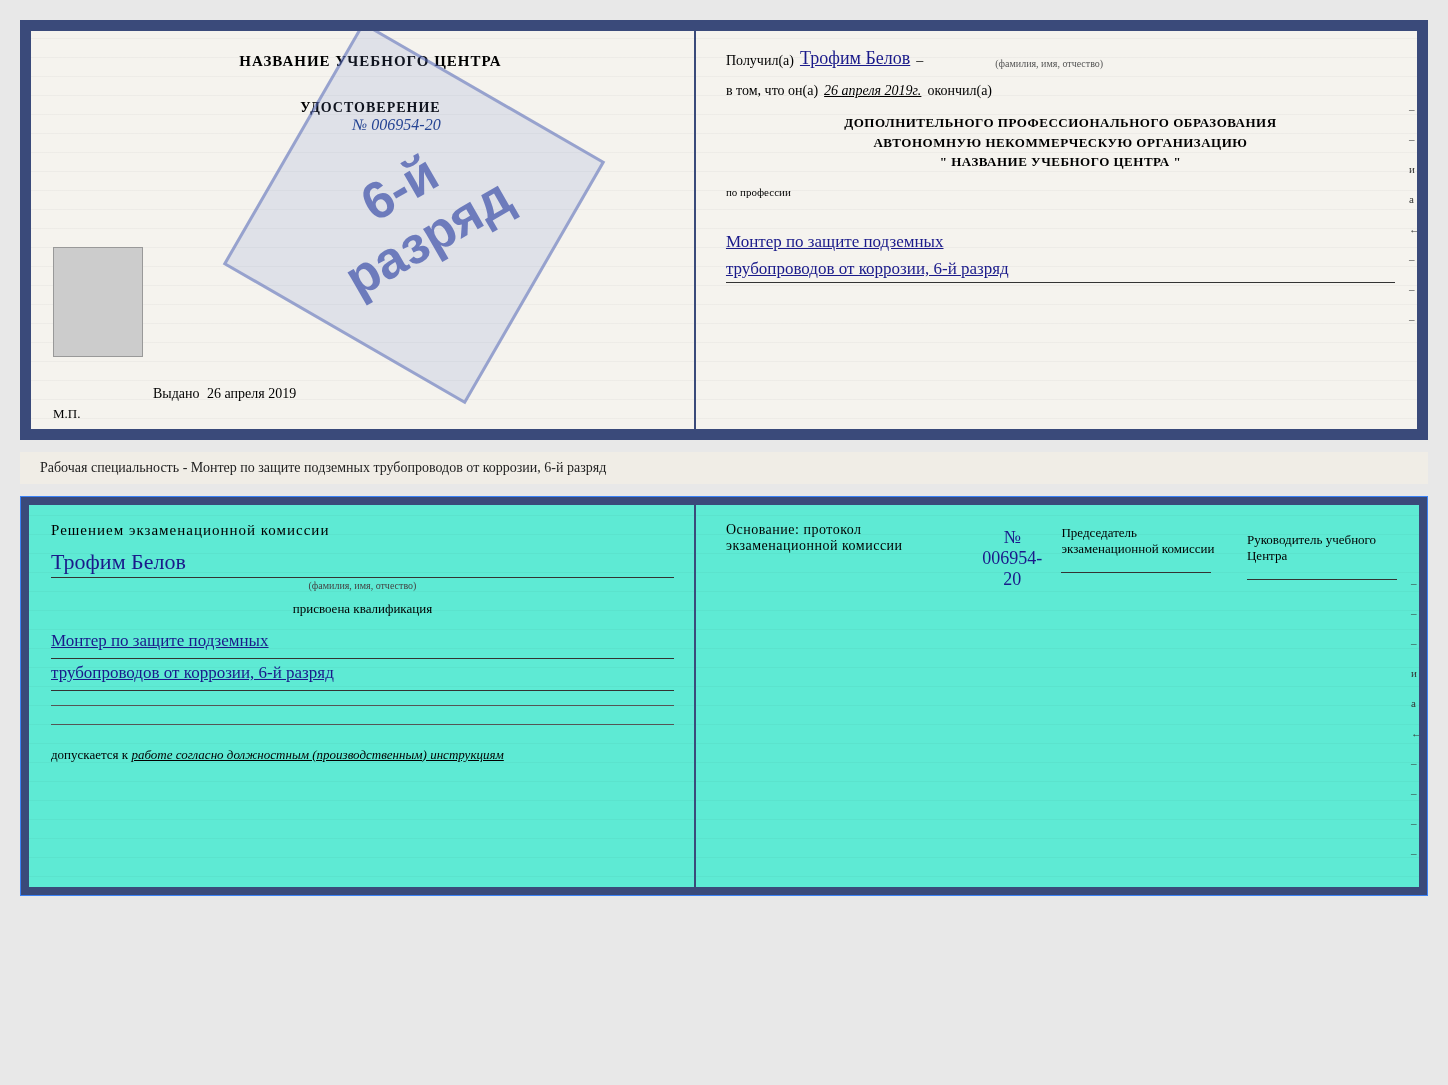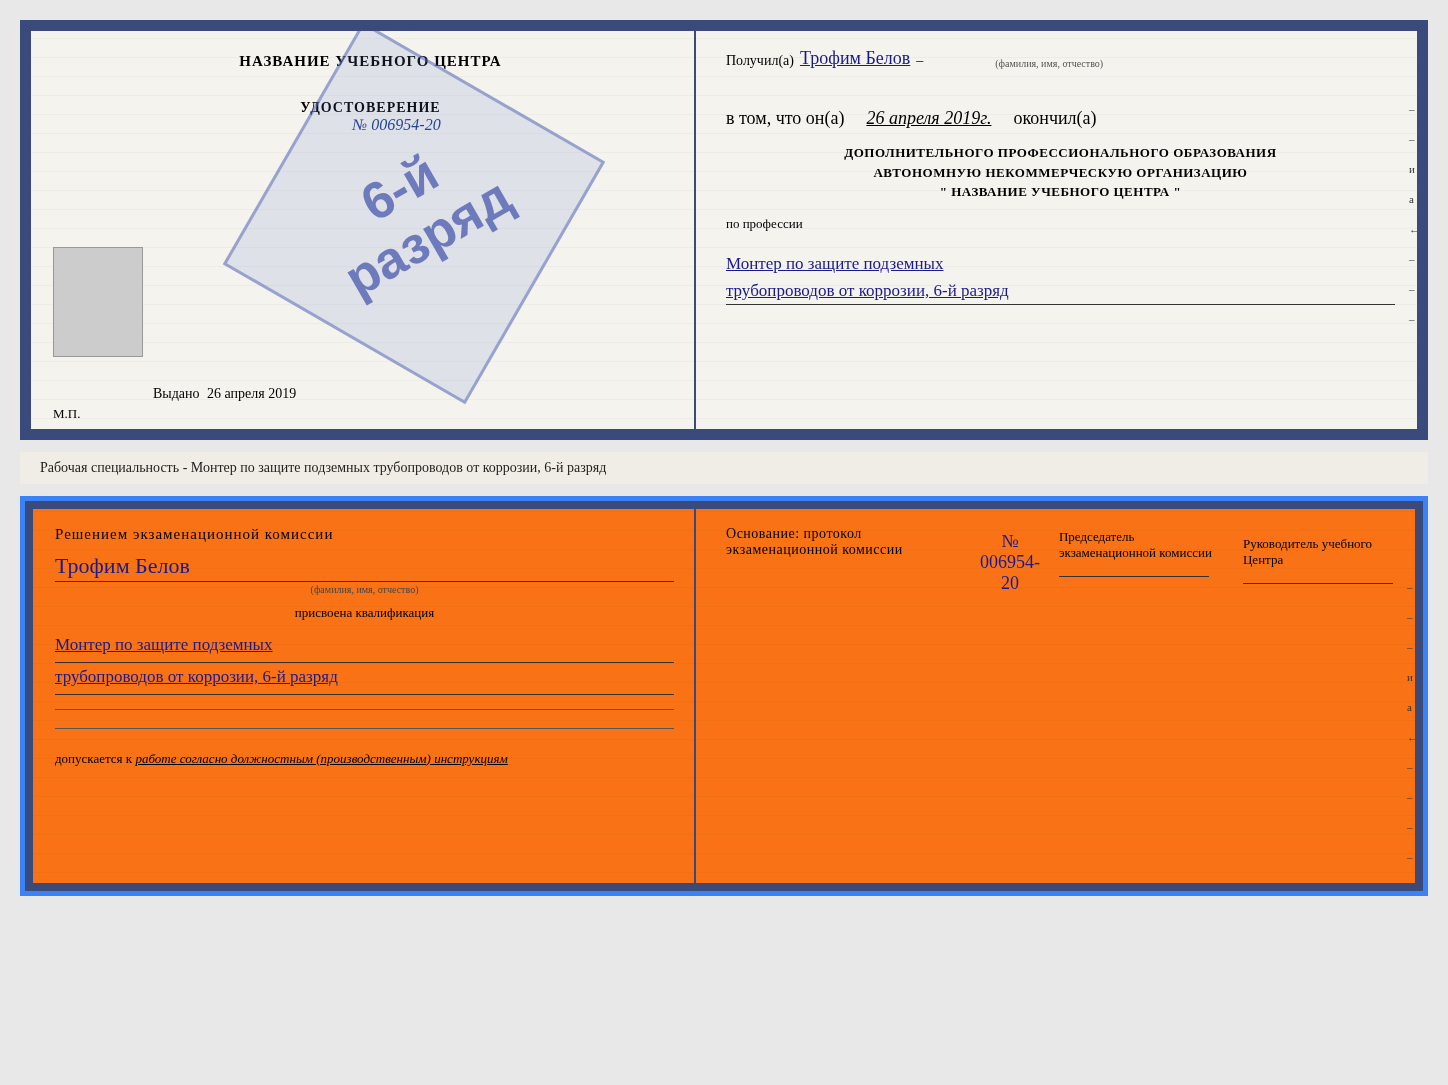--- a/index.html
+++ b/index.html
@@ -151,22 +151,22 @@
 
     .text-block.uppercase {
       text-align: center;
       font-size: 13px;
       font-weight: bold;
       text-transform: uppercase;
       letter-spacing: 0.5px;
     }
 
     .profession-label {
-      font-size: 13px;
-      margin-bottom: 4px;
+      font-size: 11px;
+      margin-bottom: 16px;
     }
 
     .profession-handwritten {
       font-family: 'Segoe Script', cursive, 'Comic Sans MS';
       font-size: 17px;
       color: #1a1a8a;
       text-decoration: underline;
       line-height: 1.6;
     }
 
@@ -186,22 +186,22 @@
       background: #f0ede6;
       padding: 8px 20px;
       font-size: 14px;
       color: #222;
     }
 
     
     .cert-bottom {
       display: flex;
       width: 100%;
-      border: 5px solid #3b82f6;
-      background: #f97316;
+      border: 1px solid #3b82f6;
+      background: #5eead4;
       min-height: 400px;
       position: relative;
       overflow: hidden;
     }
 
     .cert-bottom::before {
       content: '';
       position: absolute;
       top: 0; left: 0; right: 0; bottom: 0;
       border: 8px solid #3a4a7a;
@@ -363,23 +363,23 @@
     <div class="cert-right">
 
       <div style="display:flex; align-items:flex-end; gap:6px; flex-wrap:wrap;">
         <span style="font-size:14px;">Получил(а)</span>
         <span class="handwritten" style="font-family:'Segoe Script',cursive,'Comic Sans MS'; font-size:18px; color:#1a1a8a; text-decoration:underline;">Трофим Белов</span>
         <span style="font-size:14px;">–</span>
         <br>
         <span style="font-size:10px; color:#555; margin-left:60px;">(фамилия, имя, отчество)</span>
       </div>
 
-      <div style="display:flex; align-items:baseline; gap:22px; flex-wrap:wrap; font-size:18px;">
+      <div style="display:flex; align-items:baseline; gap:6px; flex-wrap:wrap; font-size:14px;">
         <span>в том, что он(а)</span>
-        <span style="text-decoration:underline; font-style:italic;margin-top:25px;">26 апреля 2019г.</span>
+        <span style="text-decoration:underline; font-style:italic;">26 апреля 2019г.</span>
         <span>окончил(а)</span>
       </div>
 
       <div class="text-block uppercase">
         <div>ДОПОЛНИТЕЛЬНОГО ПРОФЕССИОНАЛЬНОГО ОБРАЗОВАНИЯ</div>
         <div>АВТОНОМНУЮ НЕКОММЕРЧЕСКУЮ ОРГАНИЗАЦИЮ</div>
         <div>"   НАЗВАНИЕ УЧЕБНОГО ЦЕНТРА   "</div>
       </div>
 
       <div class="profession-label">по профессии</div>

